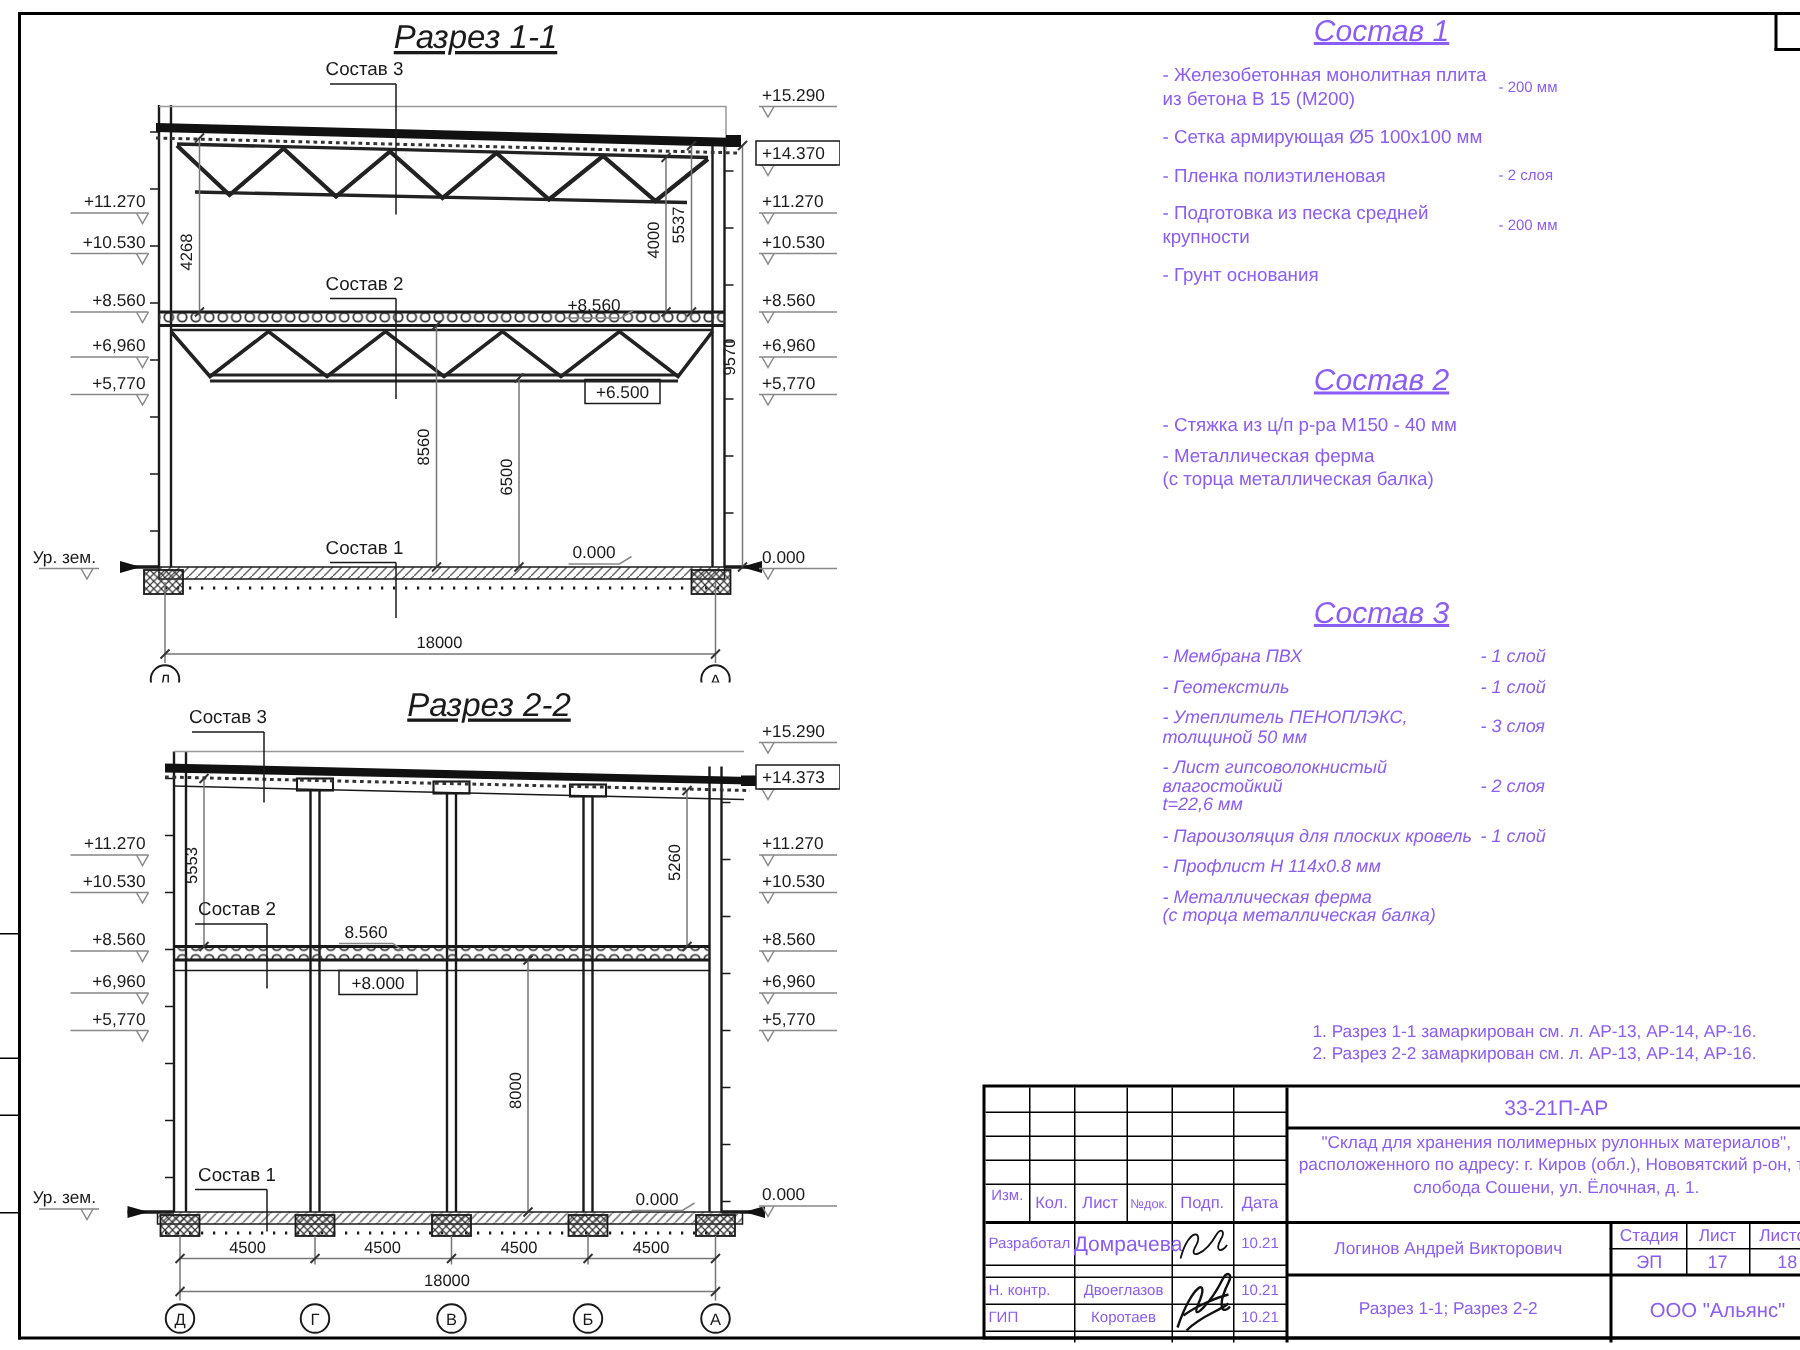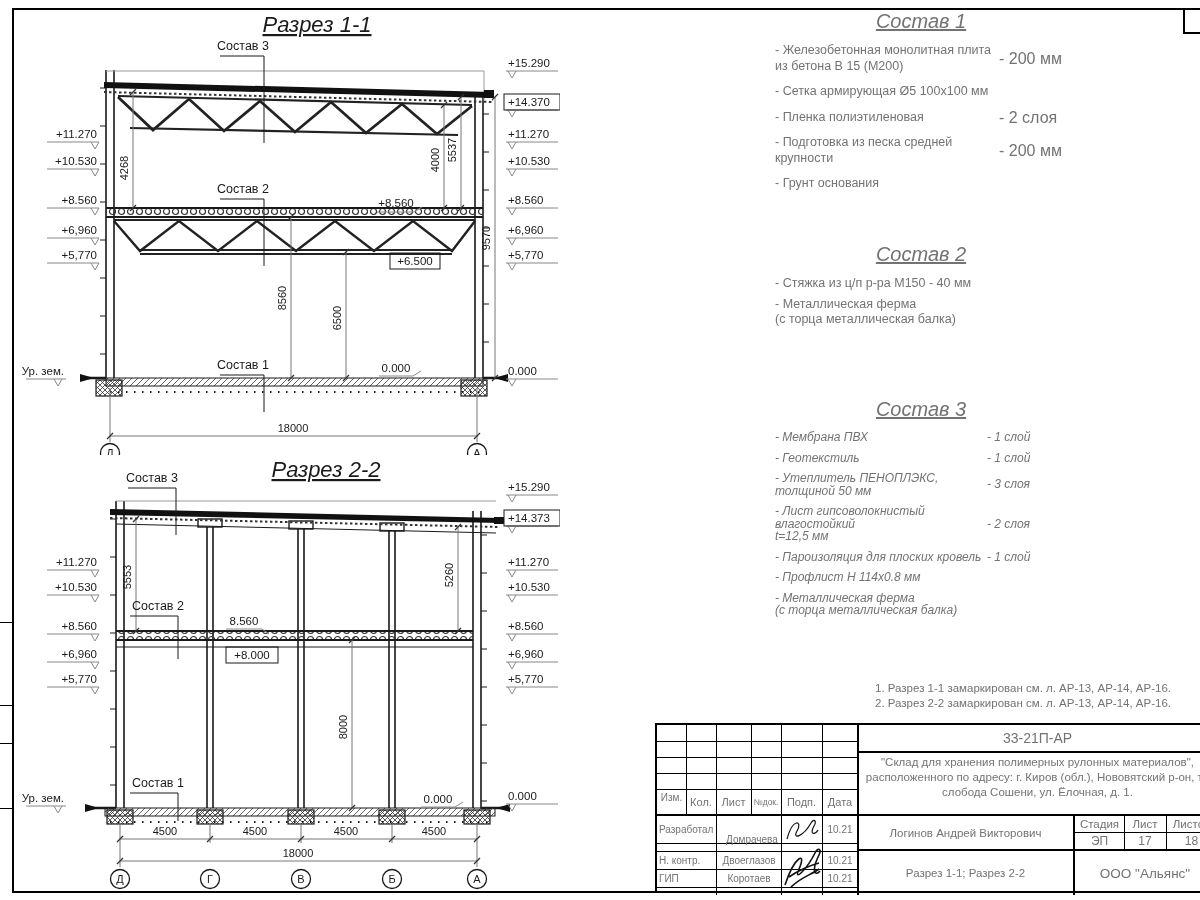--- a/index.html
+++ b/index.html
@@ -1,31 +1,31 @@
 <!DOCTYPE html>
 <html><head>
 <meta charset="utf-8">
 <style>
   * { margin:0; padding:0; box-sizing:border-box; }
   html,body { background:#e8e8e8; }
   #page { position:relative; width:1200px; height:900px; background:#fff; overflow:hidden;
-          font-family:"Liberation Sans", sans-serif; color:#737373; }
+          font-family:"Liberation Sans", sans-serif; color:#8b5cf6; }
   .abs { position:absolute; }
   .ln  { position:absolute; background:#000; }
   svg text { font-family:"Liberation Sans", sans-serif; fill:#1a1a1a; }
   .t  { font-size:11.5px; }
   .td { font-size:11px; }
   .tl { font-size:12.5px; }
   .ttl { font-size:22px; font-style:italic; text-decoration:underline; }
   
   .panel { position:absolute; width:292px; }
   .ptitle { text-align:center; font-size:20px; font-style:italic; text-decoration:underline; margin-bottom:10px; }
   .item { display:flex; align-items:center; margin-bottom:10px; }
   .iname { width:224px; white-space:pre-line; font-size:12.5px; line-height:15.5px; }
-  .ival { white-space:nowrap; font-size:16px; line-height:15.5px; }
+  .ival { white-space:nowrap; font-size:10px; line-height:15.5px; }
   .s2 .item { margin-bottom:5px; }
   .s3 .item { margin-bottom:8px;font-style:italic; }
   .s3 .iname, .s3 .ival { font-size:12px; line-height:12.5px; width:212px; }
   .s3 .ival { width:auto; }
   
   #notes { position:absolute; left:875px; top:681px; font-size:11.5px; line-height:14.5px; }
   
   #tb { position:absolute; left:655px; top:723px; width:560px; height:170px; border:2px solid #000; }
   #tb .v { position:absolute; top:0; width:1px; background:#000; }
   #tb .h { position:absolute; left:0; height:1px; background:#000; }
@@ -335,21 +335,21 @@
           <div class="iname">- Геотекстиль</div>
           <div class="ival">- 1 слой</div>
         </div>
     <div class="item">
           <div class="iname">- Утеплитель ПЕНОПЛЭКС,
 толщиной 50 мм</div>
           <div class="ival">- 3 слоя</div>
         </div>
     <div class="item">
           <div class="iname">- Лист гипсоволокнистый влагостойкий
-t=12,5 мм</div>
+t=22,6 мм</div>
           <div class="ival">- 2 слоя</div>
         </div>
     <div class="item">
           <div class="iname">- Пароизоляция для плоских кровель</div>
           <div class="ival">- 1 слой</div>
         </div>
     <div class="item">
           <div class="iname">- Профлист Н 114х0.8 мм</div>
           <div class="ival"></div>
         </div>
@@ -393,21 +393,21 @@
   <div class="h" style="left:416px;top:107px;width:144px"></div>
 
   <div class="tbc" style="left:0;top:60px;width:29px;height:25px;font-size:10px">Изм.</div>
   <div class="tbc" style="left:29px;top:64px;width:30px;height:25px;font-size:11px">Кол.</div>
   <div class="tbc" style="left:59px;top:64px;width:35px;height:25px;font-size:11px">Лист</div>
   <div class="tbc" style="left:94px;top:64px;width:30px;height:25px;font-size:8.5px">№док.</div>
   <div class="tbc" style="left:124px;top:64px;width:41px;height:25px;font-size:11px">Подп.</div>
   <div class="tbc" style="left:165px;top:64px;width:36px;height:25px;font-size:11px">Дата</div>
 
   <div class="tbc" style="left:2px;top:90px;width:57px;height:28px;justify-content:flex-start;font-size:10px">Разработал</div>
-  <div class="tbc" style="left:61px;top:100px;width:68px;height:28px;font-size:10px">Домрачева</div>
+  <div class="tbc" style="left:61px;top:90px;width:68px;height:28px;font-size:14px">Домрачева</div>
   <div class="tbc" style="left:165px;top:90px;width:36px;height:28px;font-size:10px">10.21</div>
   <div class="tbc" style="left:2px;top:126px;width:57px;height:18px;justify-content:flex-start;font-size:10px">Н. контр.</div>
   <div class="tbc" style="left:61px;top:126px;width:62px;height:18px;font-size:10px">Двоеглазов</div>
   <div class="tbc" style="left:165px;top:126px;width:36px;height:18px;font-size:10px">10.21</div>
   <div class="tbc" style="left:2px;top:144px;width:57px;height:18px;justify-content:flex-start;font-size:10px">ГИП</div>
   <div class="tbc" style="left:61px;top:144px;width:62px;height:18px;font-size:10px">Коротаев</div>
   <div class="tbc" style="left:165px;top:144px;width:36px;height:18px;font-size:10px">10.21</div>
 
   <svg class="abs" style="left:124px;top:88px" width="41" height="80">
     <path d="M6 26C12 4 22 8 16 18C11 27 22 24 30 10 33 5 36 8 33 13 28 22 34 22 37 17" stroke="#111" stroke-width="1.2" fill="none"></path>

